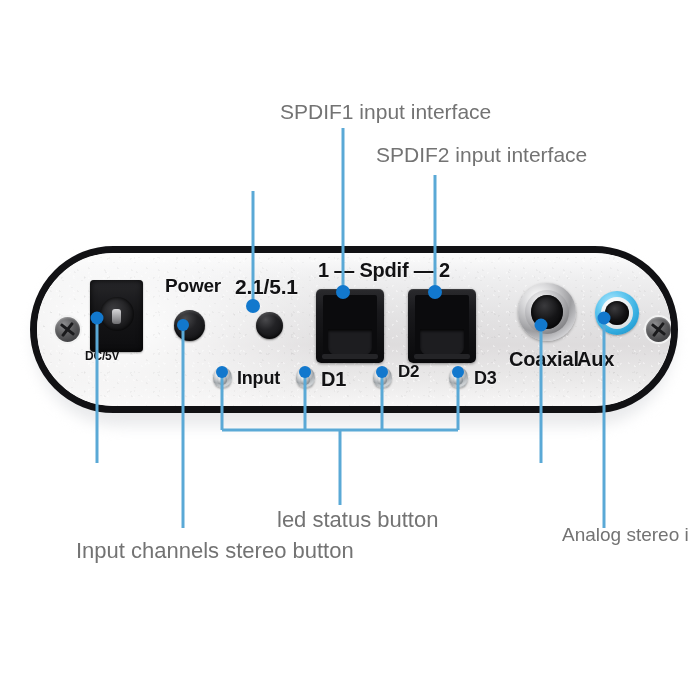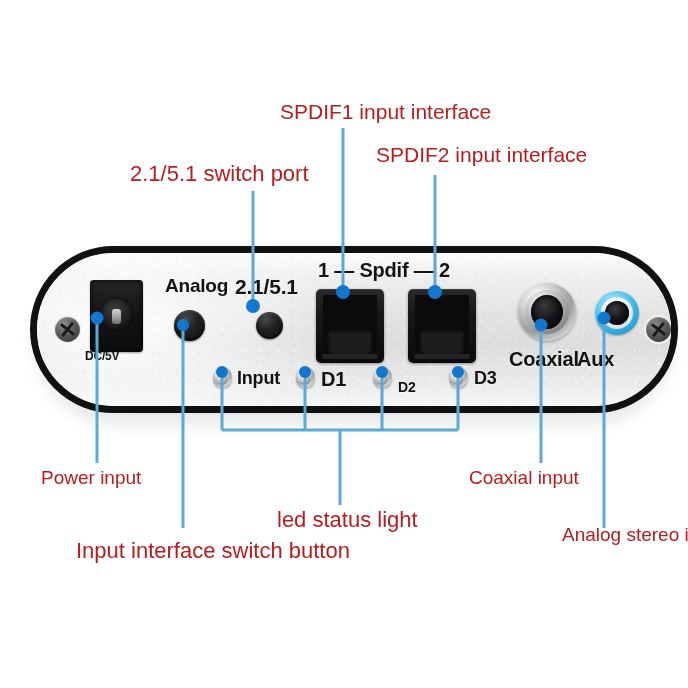--- a/index.html
+++ b/index.html
@@ -176,21 +176,21 @@
     color:#121214;
     font-weight:bold;
     letter-spacing:-.2px;
     white-space:nowrap;
     text-shadow:0 1px 0 rgba(255,255,255,.55);
   }
 
   
   .callout-label{
     position:absolute;
-    color:#b91c1c;
+    color:#737373;
     white-space:nowrap;
     z-index:7;
   }
 </style>
 </head>
 <body>
 
 <div id="stage">
 
   <div class="device-shadow"></div>
@@ -199,21 +199,21 @@
     <div class="faceplate"></div>
 
     <div class="abs screw" style="left:18px;top:64px;"></div>
 
     <div class="abs dcjack" style="left:53px;top:27px;">
       <div class="barrel"></div>
       <div class="pin"></div>
     </div>
     <div class="abs silk" style="left:48px;top:96px;font-size:12px;">DC/5V</div>
 
-    <div class="abs silk" style="left:128px;top:22px;font-size:19px;">Analog</div>
+    <div class="abs silk" style="left:128px;top:22px;font-size:19px;">Power</div>
     <div class="abs pushbtn big" style="left:137px;top:57px;"></div>
 
     <div class="abs silk" style="left:198px;top:22px;font-size:21px;">2.1/5.1</div>
     <div class="abs pushbtn small" style="left:219px;top:59px;"></div>
 
     <div class="abs" style="left:281px;top:6px;font-size:20px;">
       <span class="silk">1 — Spdif — 2</span>
     </div>
 
     <div class="abs toslink" style="left:279px;top:36px;">
@@ -242,21 +242,21 @@
 
     <div class="abs screw" style="left:609px;top:64px;"></div>
 
     <div class="abs led" style="left:176px;top:114px;"></div>
     <div class="abs silk" style="left:200px;top:115px;font-size:18px;">Input</div>
 
     <div class="abs led" style="left:259px;top:114px;"></div>
     <div class="abs silk" style="left:284px;top:115px;font-size:20px;">D1</div>
 
     <div class="abs led" style="left:336px;top:114px;"></div>
-    <div class="abs silk" style="left:361px;top:126px;font-size:14px;">D2</div>
+    <div class="abs silk" style="left:361px;top:109px;font-size:17px;">D2</div>
 
     <div class="abs led" style="left:412px;top:114px;"></div>
     <div class="abs silk" style="left:437px;top:115px;font-size:18px;">D3</div>
   </div>
 
   <svg id="callouts" viewBox="0 0 688 688">
     <g stroke="#5aa9d6" stroke-width="3" fill="none" stroke-linecap="butt">
 
       <line x1="253" y1="191" x2="253" y2="306"></line>
       <line x1="343" y1="128" x2="343" y2="292"></line>
@@ -290,25 +290,22 @@
       <circle cx="305" cy="372" r="6"></circle>
       <circle cx="382" cy="372" r="6"></circle>
       <circle cx="458" cy="372" r="6"></circle>
     </g>
   </svg>
 
   <div class="callout-label" style="left:280px;top:100px;font-size:21px;">SPDIF1 input interface</div>
 
   <div class="callout-label" style="left:376px;top:143px;font-size:21px;">SPDIF2 input interface</div>
 
-  <div class="callout-label" style="left:130px;top:161px;font-size:22px;">2.1/5.1 switch port</div>
-
-  <div class="callout-label" style="left:41px;top:467px;font-size:19px;">Power input</div>
-
-  <div class="callout-label" style="left:469px;top:467px;font-size:19px;">Coaxial input</div>
-
-  <div class="callout-label" style="left:277px;top:507px;font-size:22px;">led status light</div>
+
+
+
+  <div class="callout-label" style="left:277px;top:507px;font-size:22px;">led status button</div>
 
   <div class="callout-label" style="left:562px;top:524px;font-size:19px;">Analog stereo input</div>
 
-  <div class="callout-label" style="left:76px;top:538px;font-size:22px;">Input interface switch button</div>
+  <div class="callout-label" style="left:76px;top:538px;font-size:22px;">Input channels stereo button</div>
 
 </div>
 
 </body></html>

